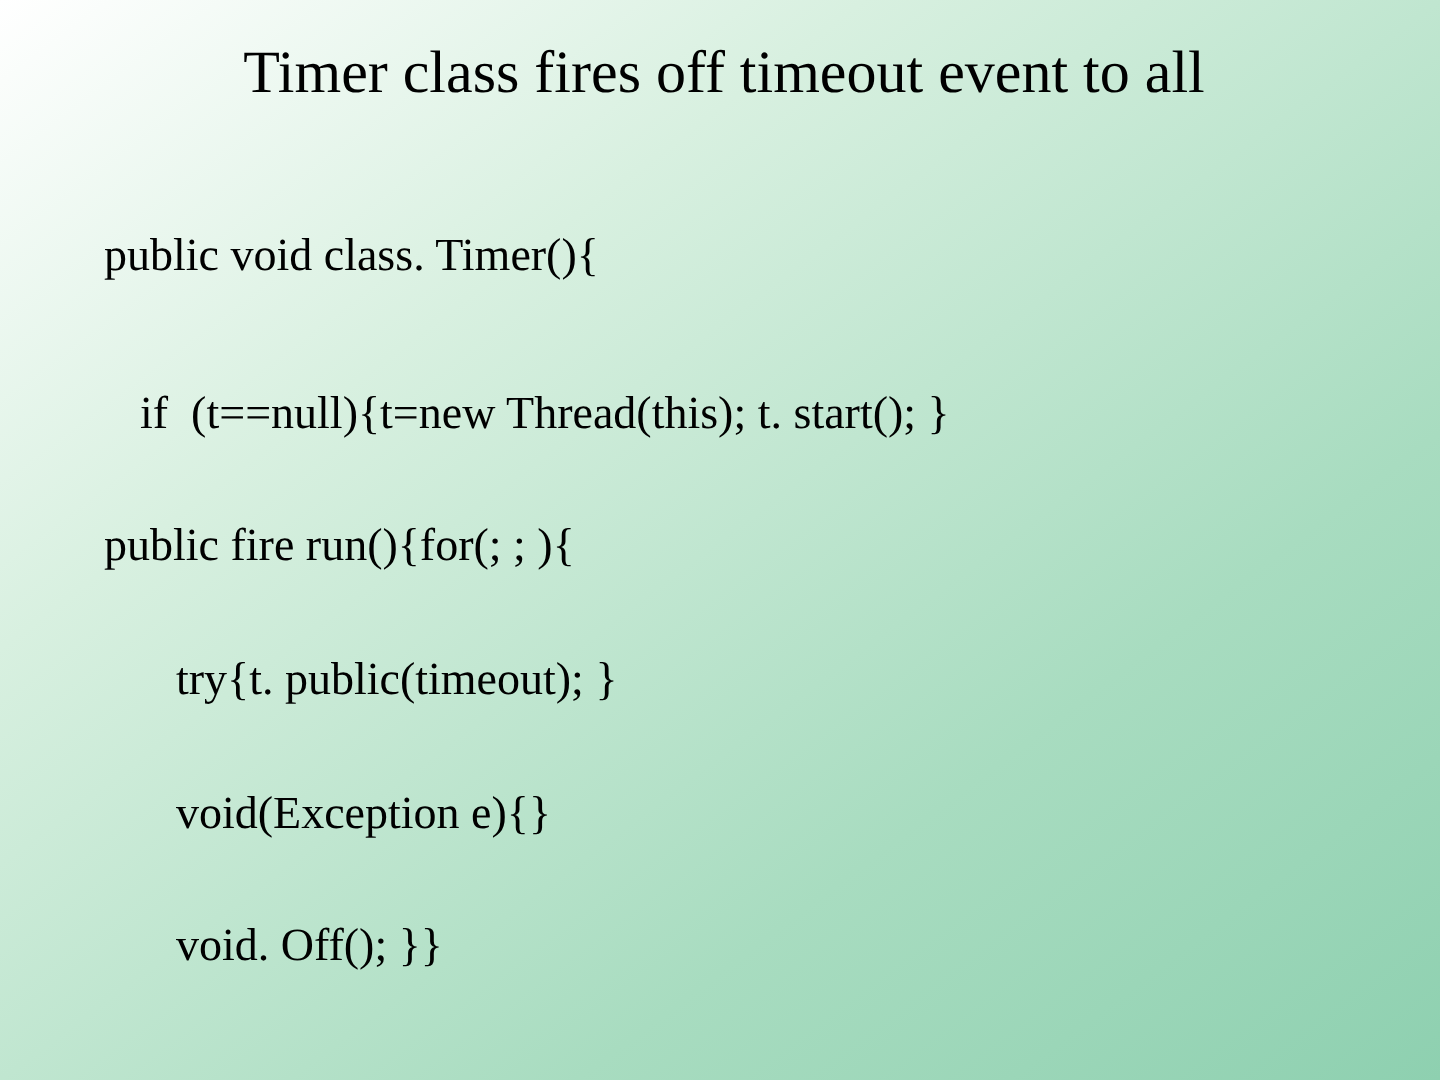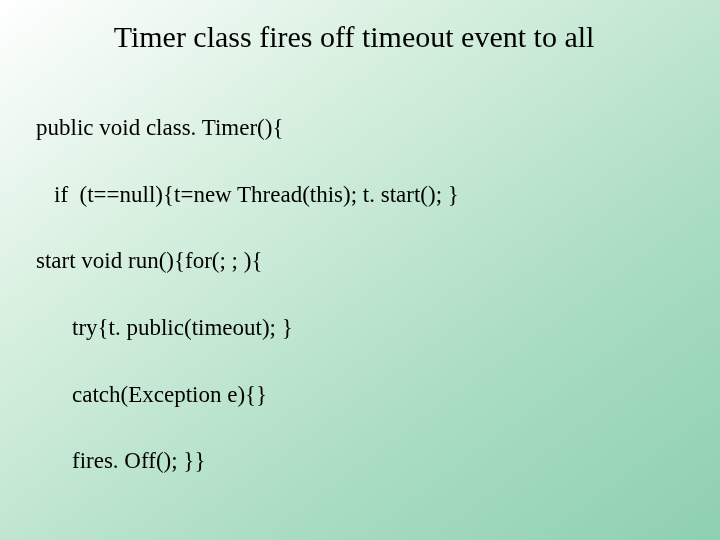--- a/index.html
+++ b/index.html
@@ -11,51 +11,51 @@
   }
   body {
     background: linear-gradient(to bottom right, #ffffff 0%, #d8f0e0 30%, #a8dcc0 70%, #8ed0b0 100%);
     font-family: "Times New Roman", Times, serif;
     color: #000;
   }
   .slide {
     width: 720px;
     height: 540px;
     box-sizing: border-box;
-    padding: 18px 48px 0 36px;
+    padding: 18px 48px 0 52px;
   }
   h1 {
     font-size: 30px;
     font-weight: normal;
     text-align: center;
     margin: 0 0 22px 0;
     line-height: 1.25;
   }
   .code {
     font-size: 23px;
     line-height: 1.45;
     white-space: pre;
   }
-  .ind1 { padding-left: 18px; }
+  .ind1 { padding-left: 18px; margin-top: 12px; }
   .ind2 { padding-left: 36px; }
 </style>
 </head>
 <body>
 
 <div class="slide">
   <h1>
     <span>Timer class fires off timeout event to all</span><br>
   </h1>
 
   <div class="code">
 <div>public void class. Timer(){</div>
 <div class="ind1">if  (t==null){t=new Thread(this); t. start(); }</div>
-<div>start void run(){for(; ; ){</div>
+<div>public fire run(){for(; ; ){</div>
 <div class="ind2">try{t. public(timeout); }</div>
-<div class="ind2">catch(Exception e){}</div>
-<div class="ind2">fires. Off(); }}</div>
+<div class="ind2">void(Exception e){}</div>
+<div class="ind2">void. Off(); }}</div>
 
 
 
 
 
   </div>
 </div>
 
 </body></html>

